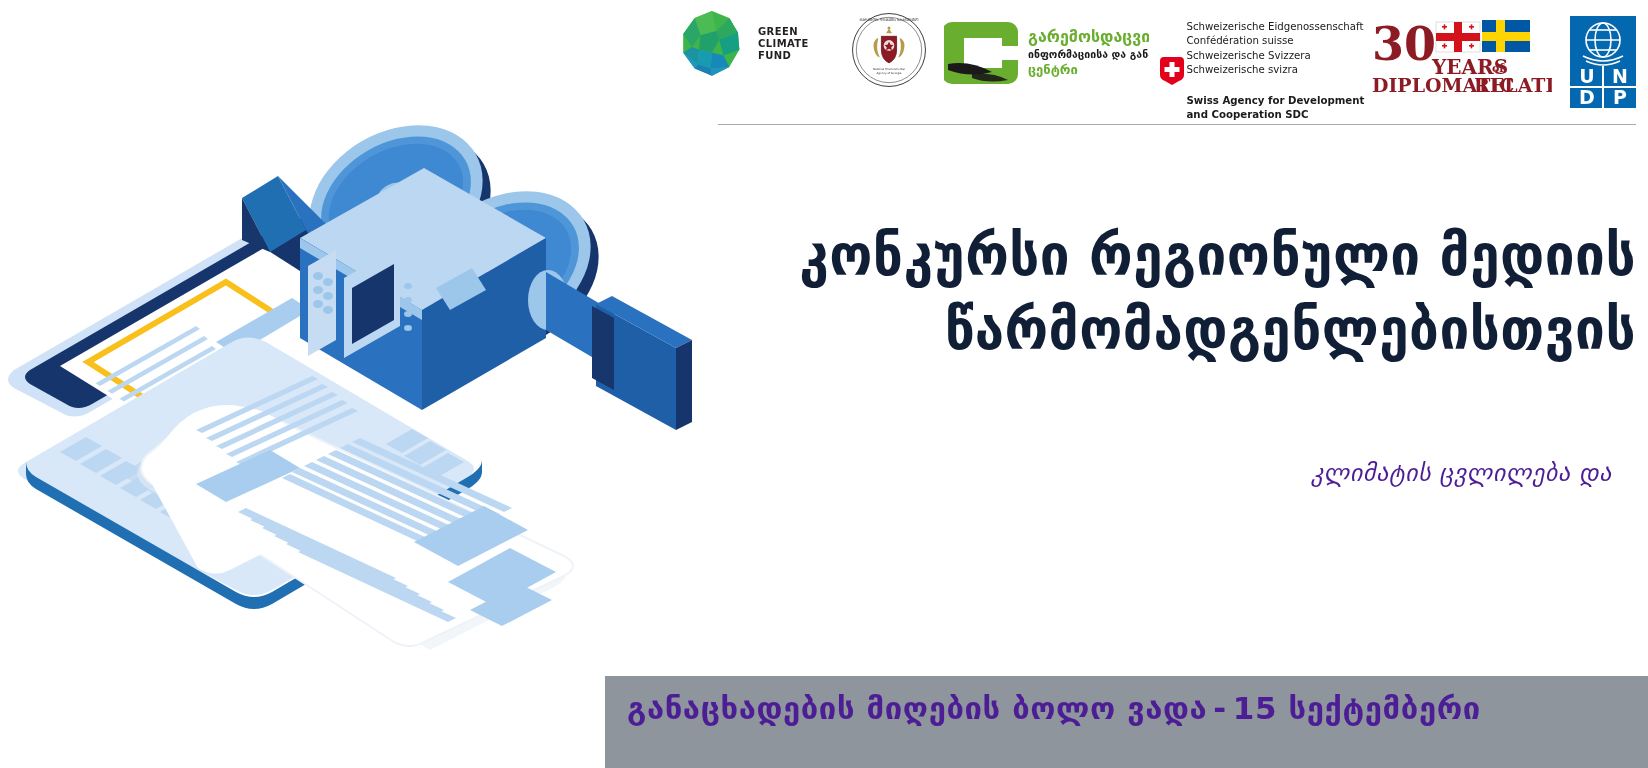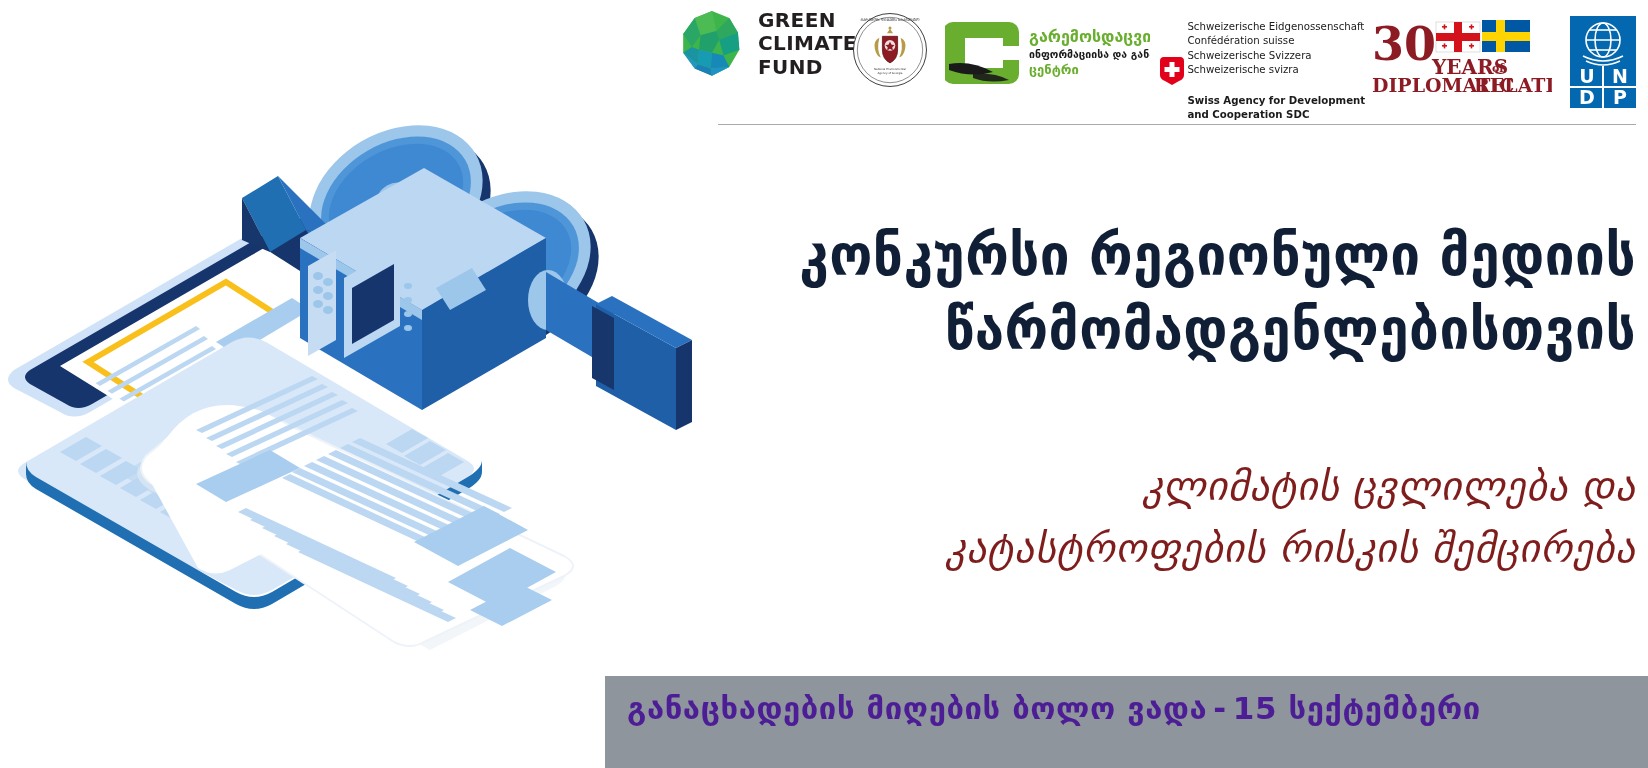--- a/index.html
+++ b/index.html
@@ -17,21 +17,21 @@
 
   
   .logos{
     position:absolute;left:676px;top:8px;width:960px;height:100px;
     display:flex;align-items:flex-start;gap:0px;
   }
   .logo{display:flex;align-items:center;justify-content:flex-start;}
 
   .logo-gcf{width:160px;gap:10px;}
   .gcf-mark{width:72px;height:72px;flex:none;}
-  .gcf-txt{font-size:20px;line-height:1.18;font-weight:bold;color:#231f20;letter-spacing:.4px;}
+  .gcf-txt{font-size:10px;line-height:1.18;font-weight:bold;color:#231f20;letter-spacing:.4px;}
 
   .logo-moepa{width:110px;justify-content:center;padding-top:4px;}
   .logo-ecentre{width:215px;padding-top:10px;}
   .logo-sdc{width:215px;padding-top:12px;}
   .sdc-txt{font-size:10.2px;line-height:1.42;color:#1a1a1a;}
   .sdc-txt .b{font-weight:bold;display:block;margin-top:16px;line-height:1.4;}
   .logo-30y{width:185px;padding-top:8px;justify-content:center;}
   .logo-undp{width:84px;padding-top:8px;justify-content:flex-end;}
 
   
@@ -44,24 +44,24 @@
     position:absolute;left:640px;top:218px;width:996px;
     text-align:right;color:#101f36;
     font-family:"DejaVu Sans","Liberation Sans",sans-serif;
     font-weight:bold;font-size:57px;line-height:1.30;letter-spacing:.5px;
     transform:scaleX(.93);transform-origin:100% 0;
   }
   .headline .hl{display:block;white-space:nowrap;}
 
   
   .subtitle{
-    position:absolute;left:640px;top:455px;width:996px;
-    text-align:right;color:#7f1d1d;
+    position:absolute;left:616px;top:455px;width:996px;
+    text-align:right;color:#4c1d95;
     font-family:"DejaVu Sans","Liberation Sans",sans-serif;
-    font-style:italic;font-weight:400;font-size:40px;line-height:1.56;letter-spacing:.6px;
+    font-style:italic;font-weight:400;font-size:24px;line-height:1.56;letter-spacing:.6px;
   }
   .subtitle .sl{display:block;white-space:nowrap;}
 
   
   .deadline-bar{
     position:absolute;left:605px;top:676px;width:1043px;height:92px;
     background:#8e959c;
     display:flex;align-items:flex-start;
   }
   .deadline-text{
@@ -396,21 +396,20 @@
 
   <div class="divider"></div>
 
   <div class="headline">
     <span class="hl">კონკურსი რეგიონული მედიის</span>
     <span class="hl">წარმომადგენლებისთვის</span>
   </div>
 
   <div class="subtitle">
     <span class="sl">კლიმატის ცვლილება და</span>
-    <span class="sl">კატასტროფების რისკის შემცირება</span>
   </div>
 
   <div class="deadline-bar">
     <div class="deadline-text">
       <span>განაცხადების მიღების ბოლო ვადა</span><span class="sep">-</span><span>15 სექტემბერი</span>
     </div>
   </div>
 
 </div>
 

